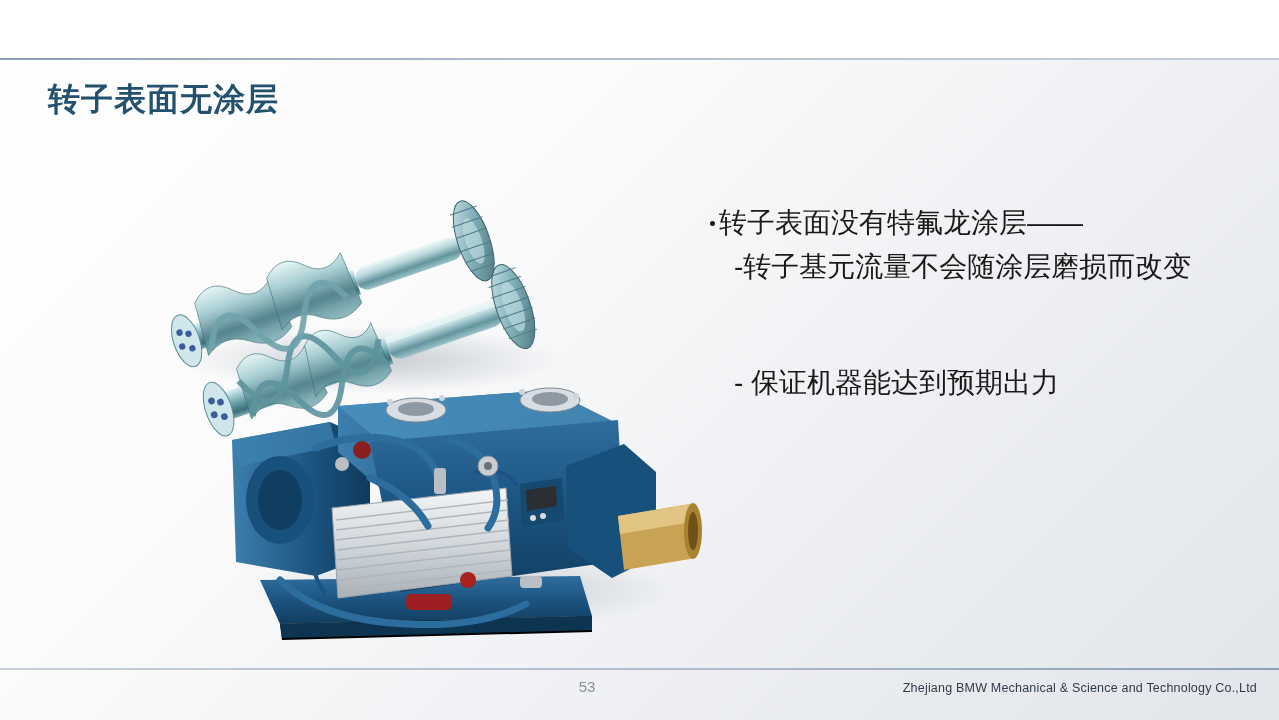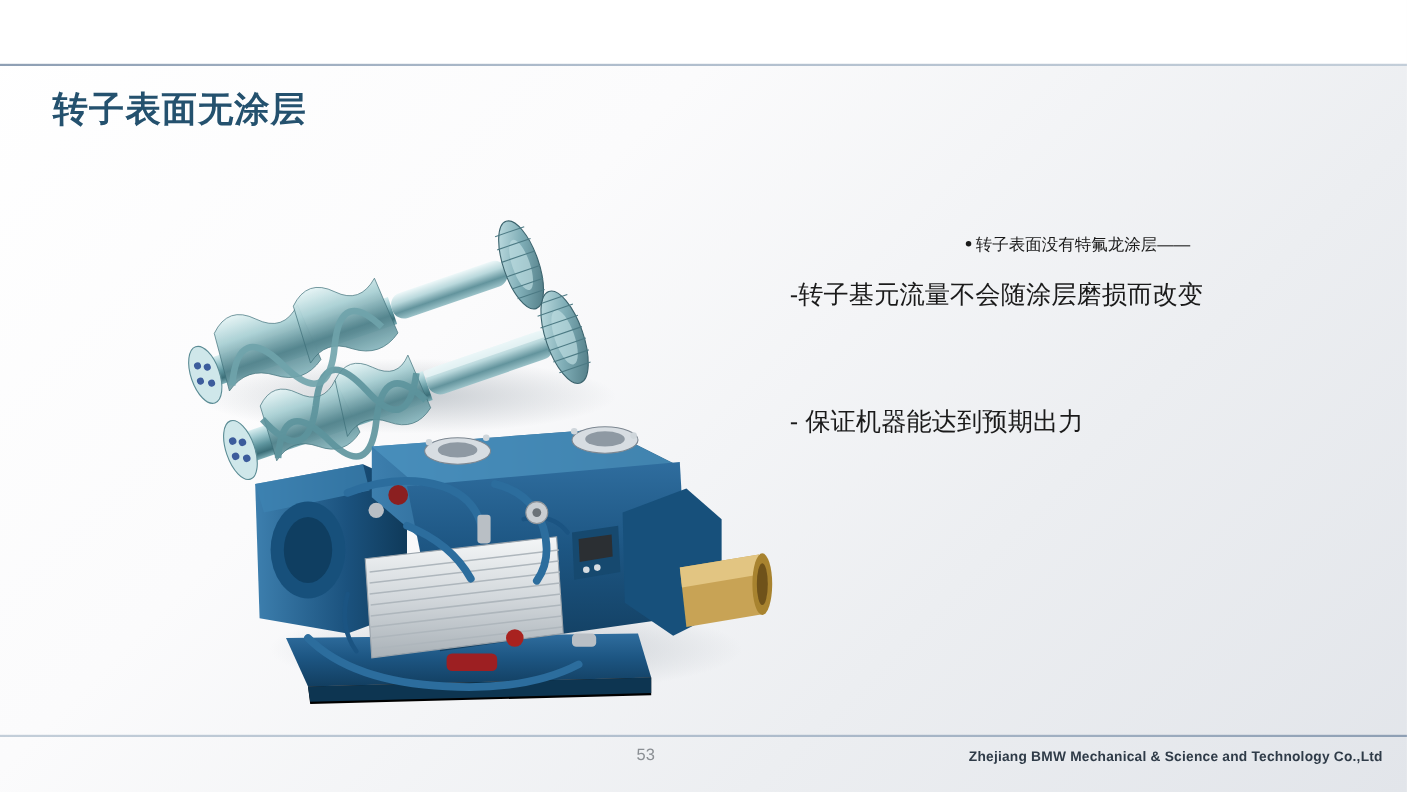--- a/index.html
+++ b/index.html
@@ -100,30 +100,29 @@
     width: 540px;
     color: #1a1a1a;
   }
   .para {
     margin-bottom: 8px;
   }
   .para.gap {
     margin-top: 82px;
   }
   .line-1 {
-    font-size: 15px;
+    font-size: 28px;
     line-height: 34px;
     white-space: nowrap;
-    text-align: center;
   }
   .line-2 {
-    font-size: 23px;
+    font-size: 28px;
     line-height: 34px;
     margin-top: 10px;
-    margin-left: 8px;
+    margin-left: 24px;
     white-space: nowrap;
   }
   .bullet-dot {
     display: inline-block;
     vertical-align: middle;
     width: 5px;
     height: 5px;
     border-radius: 50%;
     background: #1a1a1a;
     margin-right: 4px;
@@ -153,21 +152,21 @@
     width: 1174px;
     text-align: center;
     font-size: 15px;
     color: #8b8f94;
   }
   .footer-company {
     position: absolute;
     right: 22px;
     top: 681px;
     font-size: 12.5px;
-    font-weight: bold;
+    font-weight: normal;
     color: #2f3b48;
     letter-spacing: 0.2px;
   }
 </style>
 </head>
 <body>
 
 <div class="slide">
 
   <div class="header-band"></div>

